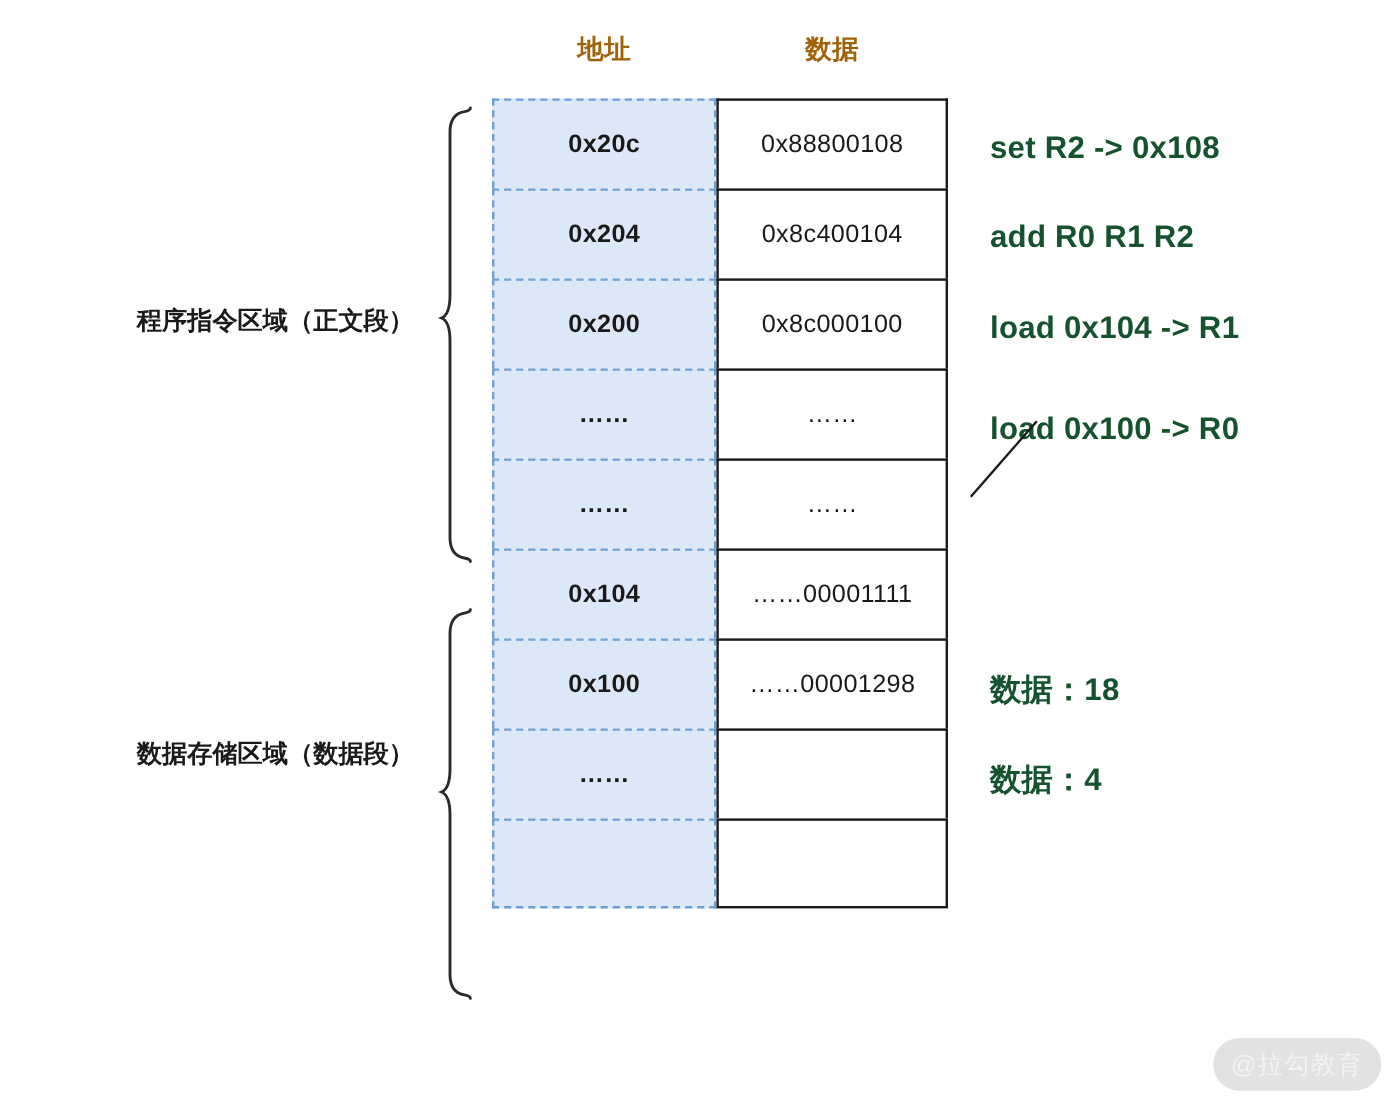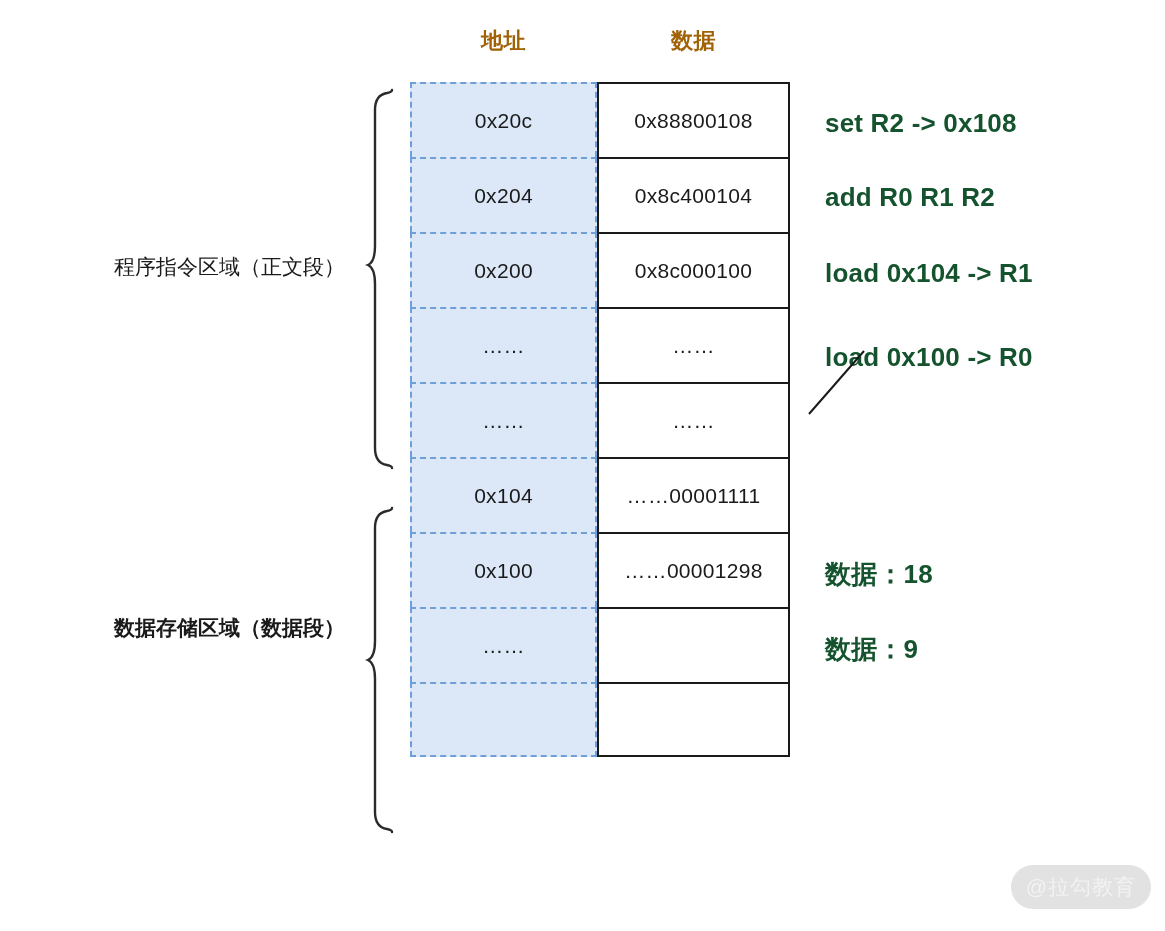--- a/index.html
+++ b/index.html
@@ -51,20 +51,21 @@
     letter-spacing: 0.3px;
     white-space: nowrap;
   }
   .cell-address {
     width: 187px;
     background: #dce8f8;
     border-left: 2px dashed #6f9fd8;
     border-right: 2px dashed #6f9fd8;
     border-top: 2px dashed #6f9fd8;
     border-bottom: 0;
+    font-weight: bold;
   }
   .mem-row:last-child .cell-address {
     border-bottom: 2px dashed #6f9fd8;
   }
   .cell-data {
     width: 193px;
     background: #ffffff;
     border-left: 2px solid #1a1a1a;
     border-right: 2px solid #1a1a1a;
     border-top: 2px solid #1a1a1a;
@@ -86,21 +87,21 @@
   }
 
   
   .section-label {
     position: absolute;
     font-size: 21px;
     color: #1a1a1a;
     white-space: nowrap;
     text-align: right;
   }
-  #label-text-segment { left: 0px; top: 253px; width: 345px; }
+  #label-text-segment { left: 0px; top: 253px; width: 345px; font-weight: bold; }
   #label-data-segment { left: 0px; top: 614px; width: 345px; font-weight: bold; }
 
   
   #brace-layer, #leader-layer {
     position: absolute;
     left: 0;
     top: 0;
     width: 1165px;
     height: 931px;
     pointer-events: none;
@@ -166,21 +167,21 @@
     <div class="cell cell-address"></div>
     <div class="cell cell-data"></div>
   </div>
 </div>
 
 <div class="annotation" style="top:108px">set R2 -&gt; 0x108</div>
 <div class="annotation" style="top:182px">add R0 R1 R2</div>
 <div class="annotation" style="top:258px">load 0x104 -&gt; R1</div>
 <div class="annotation" style="top:342px">load 0x100 -&gt; R0</div>
 <div class="annotation" style="top:557px">数据：18</div>
-<div class="annotation" style="top:632px">数据：9</div>
+<div class="annotation" style="top:632px">数据：4</div>
 
 <svg id="leader-layer">
   <line x1="809" y1="414" x2="864" y2="351" stroke="#1a1a1a" stroke-width="2"></line>
 </svg>
 
 <svg id="brace-layer">
   <path d="M 392 90 Q 392 92 387 93 Q 375 95 375 110 L 375 246 Q 375 262 368 265 Q 375 268 375 284 L 375 448 Q 375 463 387 465 Q 392 466 392 468" fill="none" stroke="#2b2b2b" stroke-width="2.4" stroke-linecap="round"></path>
   <path d="M 392 508 Q 392 510 387 511 Q 375 513 375 528 L 375 641 Q 375 657 368 660 Q 375 663 375 679 L 375 812 Q 375 827 387 829 Q 392 830 392 832" fill="none" stroke="#2b2b2b" stroke-width="2.4" stroke-linecap="round"></path>
 </svg>
 

